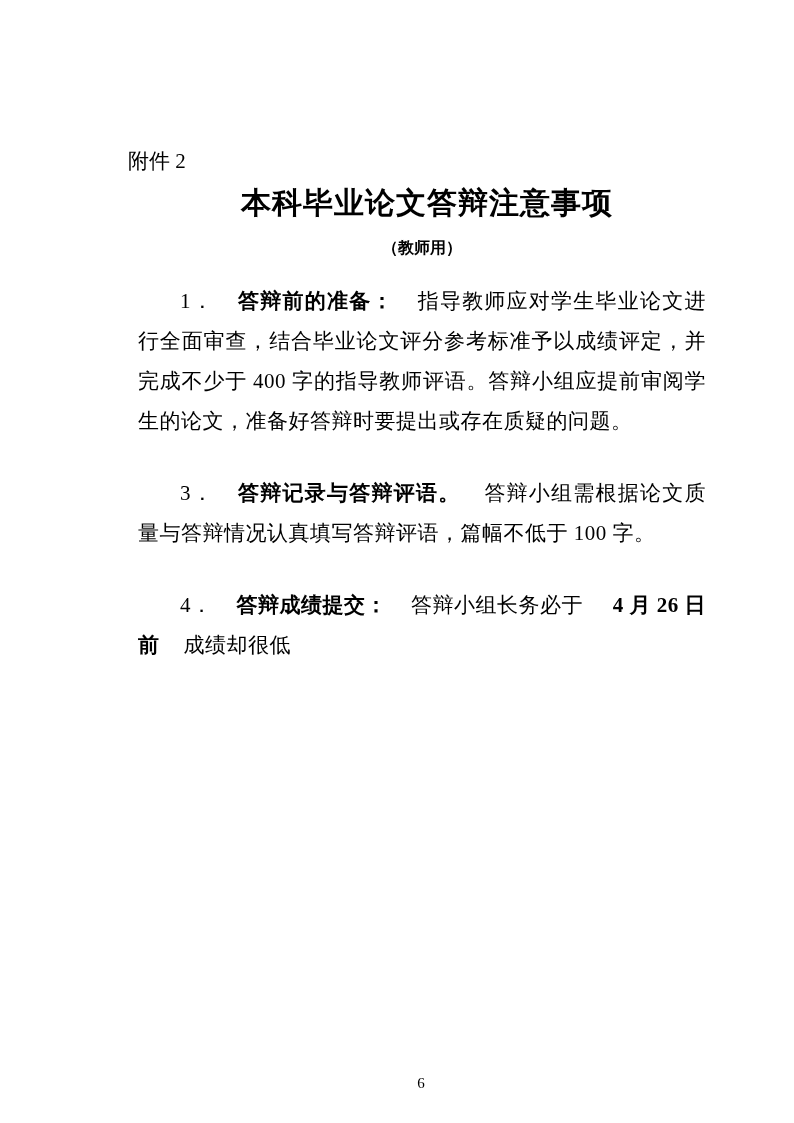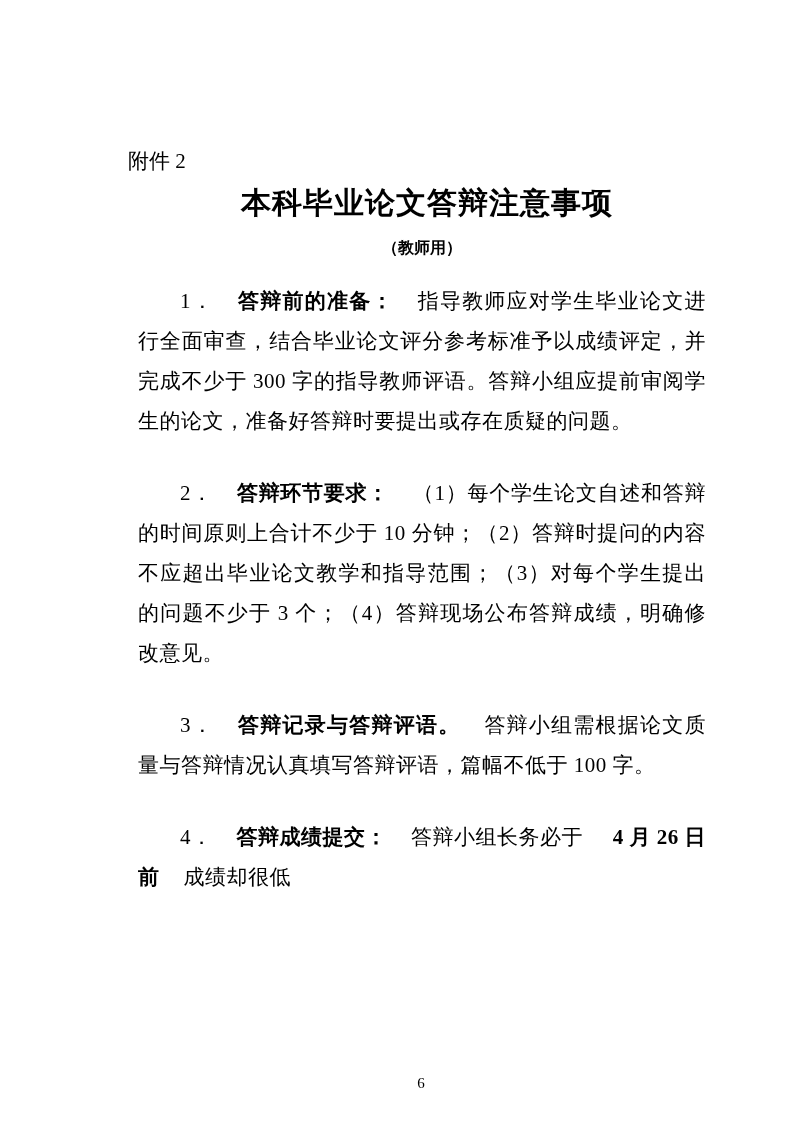--- a/index.html
+++ b/index.html
@@ -74,23 +74,22 @@
 <div class="page">
 
   <div class="attachment-label">附件 2</div>
 
   <div class="doc-title">本科毕业论文答辩注意事项</div>
 
   <div class="doc-subtitle">（教师用）</div>
 
   <div class="content">
 
-    <p class="numbered"><span>1．</span><b>答辩前的准备：</b><span>指导教师应对学生毕业论文进行全面审查，结合毕业论文评分参考标准予以成绩评定，并完成不少于 300 字的指导教师评语。答辩小组应提前审阅学生的论文，准备好答辩时要提出或存在质疑的问题。</span></p>
+    <p class="numbered"><span>1．</span><b>答辩前的准备：</b><span>指导教师应对学生毕业论文进行全面审查，结合毕业论文评分参考标准予以成绩评定，并完成不少于 400 字的指导教师评语。答辩小组应提前审阅学生的论文，准备好答辩时要提出或存在质疑的问题。</span></p>
 
-    <p class="numbered"><span>2．</span><b>答辩环节要求：</b><span>（1）每个学生论文自述和答辩的时间原则上合计不少于 10 分钟；（2）答辩时提问的内容不应超出毕业论文教学和指导范围；（3）对每个学生提出的问题不少于 3 个；（4）答辩现场公布答辩成绩，明确修改意见。</span></p>
 
     <p class="numbered"><span>3．</span><b>答辩记录与答辩评语。</b><span>答辩小组需根据论文质量与答辩情况认真填写答辩评语，篇幅不低于 100 字。</span></p>
 
 
     <p class="numbered"><span>4．</span><b>答辩成绩提交：</b><span>答辩小组长务必于 </span><b>4 月 26 日前</b><span>成绩却很低</span></p>
 
   </div>
 
   <div class="page-number">6</div>
 

